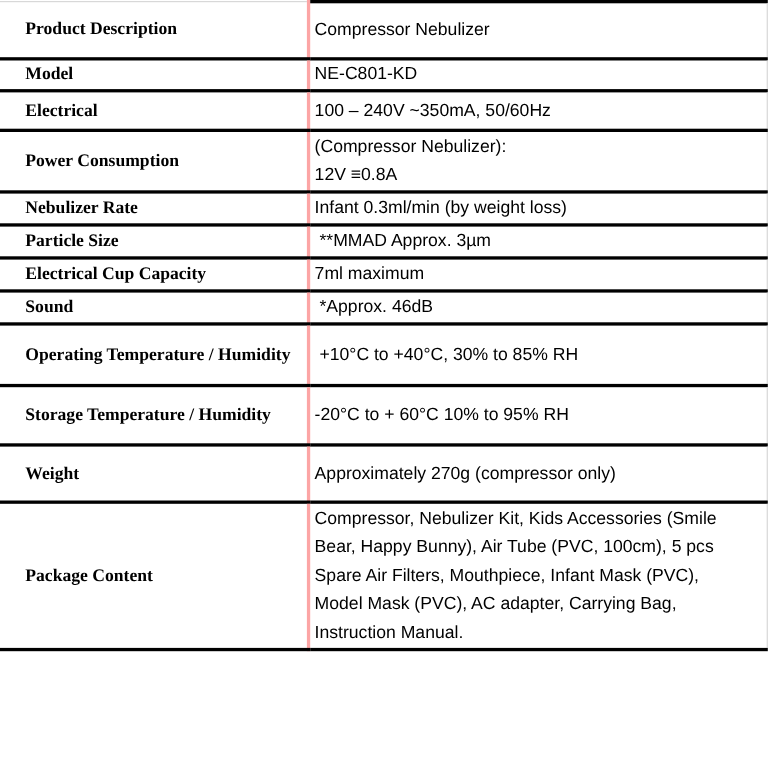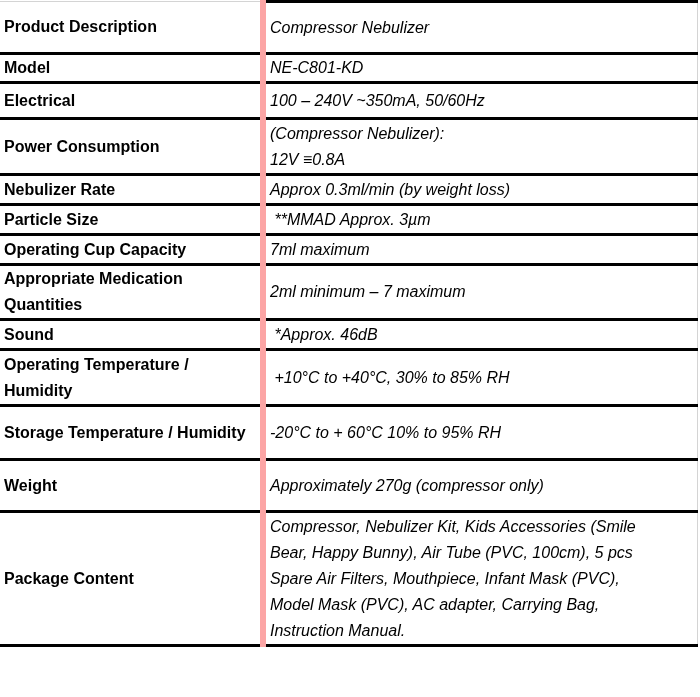--- a/index.html
+++ b/index.html
@@ -15,27 +15,27 @@
   .spec-table td {
     padding: 0 6px;
     vertical-align: middle;
     border-bottom: 3px solid #000;
     line-height: 26px;
     font-size: 16px;
   }
   .spec-table td.label {
     width: 250px;
     font-weight: bold;
-    border-right: 6px solid #fca5a5;
-    padding-left: 4px;
+    border-right: 3px solid #fca5a5;
+    padding-left: 23px;
+    font-family: Liberation Serif, serif;
   }
   .spec-table td.value {
     border-right: 1px solid #d4d4d4;
     padding-left: 4px;
-    font-style: italic;
   }
   .spec-table tr:first-child td.label { border-top: 1px solid #d4d4d4; }
   .spec-table tr:first-child td.value { border-top: 3px solid #000; }
   .value-line { display: block; }
 </style>
 </head>
 <body>
 
 <table class="spec-table">
   <tbody id="spec-body">
@@ -60,39 +60,33 @@
     <tr style="height: 56px; margin-top: 17px;">
       <td class="label">Power Consumption</td>
       <td class="value">
         <span class="value-line">(Compressor Nebulizer):</span>
         <span class="value-line">12V ≡0.8A</span>
       </td>
     </tr>
     <tr style="height: 30px;">
       <td class="label">Nebulizer Rate</td>
       <td class="value">
-        <span class="value-line">Approx 0.3ml/min (by weight loss)</span>
+        <span class="value-line">Infant 0.3ml/min (by weight loss)</span>
       </td>
     </tr>
     <tr style="height: 30px;">
       <td class="label">Particle Size</td>
       <td class="value">
         <span class="value-line" style="white-space:pre"> **MMAD Approx. 3µm</span>
       </td>
     </tr>
     <tr style="height: 30px;">
-      <td class="label">Operating Cup Capacity</td>
+      <td class="label">Electrical Cup Capacity</td>
       <td class="value">
         <span class="value-line">7ml maximum</span>
-      </td>
-    </tr>
-    <tr style="height: 52px;">
-      <td class="label">Appropriate Medication Quantities</td>
-      <td class="value">
-        <span class="value-line">2ml minimum – 7 maximum</span>
       </td>
     </tr>
     <tr style="height: 30px;">
       <td class="label">Sound</td>
       <td class="value">
         <span class="value-line" style="white-space:pre"> *Approx. 46dB</span>
       </td>
     </tr>
     <tr style="height: 56px; margin-top: 44px;">
       <td class="label">Operating Temperature / Humidity</td>

